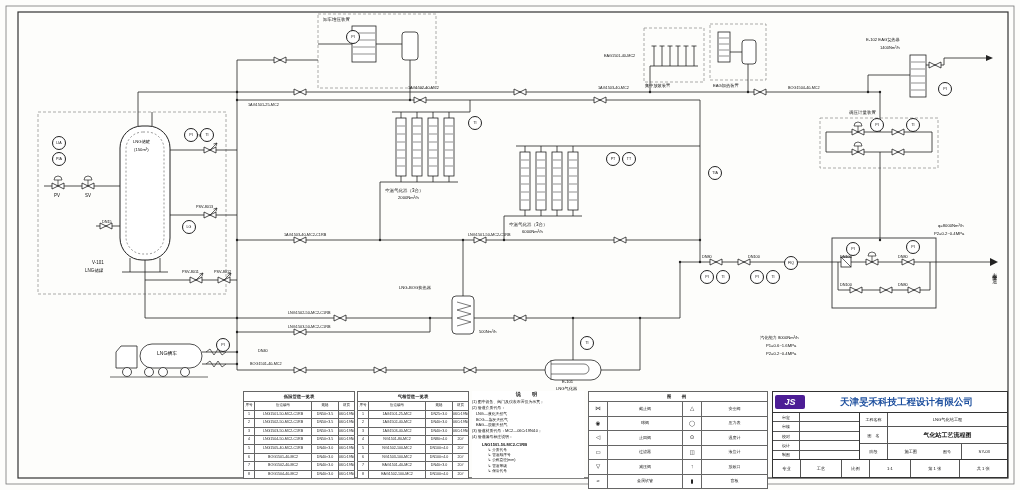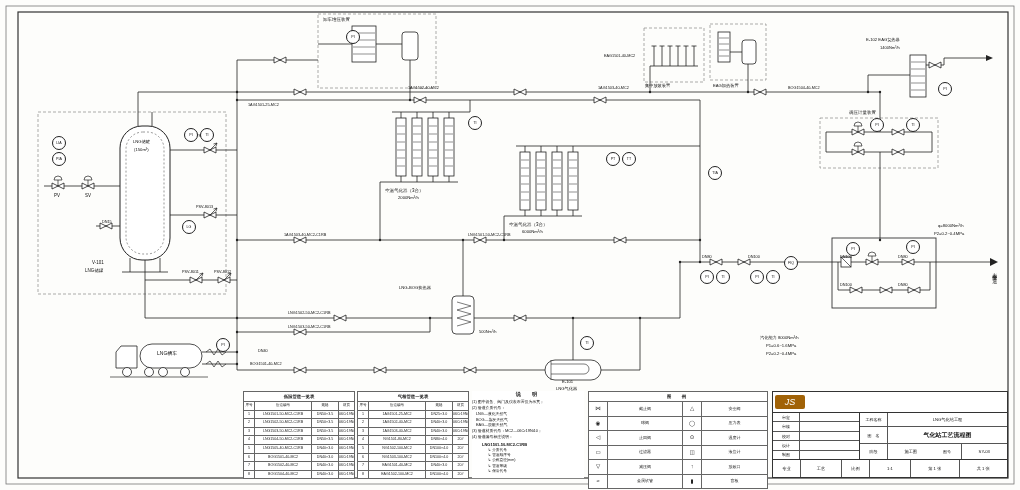--- a/index.html
+++ b/index.html
@@ -25,21 +25,21 @@
   .note-part::before{content:"↳ ";}
   
   .legend table{border-collapse:collapse;width:100%;table-layout:fixed;}
   .legend td{border:0.5px solid #666;font-size:4px;text-align:center;height:11.5px;line-height:1;color:#222;}
   .legend td.sym{font-size:5.5px;}
   .legend .tbl-title{letter-spacing:3px;}
   
   .titleblock{position:absolute;left:772px;top:391px;width:236px;height:87px;border:1.1px solid #333;
            box-sizing:border-box;background:#fff;display:flex;flex-direction:column;}
   .tb-row1{display:flex;align-items:center;height:20px;border-bottom:0.8px solid #333;padding:0 2px;gap:3px;flex:none;}
-  .logo{width:30px;height:14px;background:#a16207;color:#fff;font-style:italic;font-weight:normal;font-size:9px;
+  .logo{width:30px;height:14px;background:#4c1d95;color:#fff;font-style:italic;font-weight:bold;font-size:9px;
         display:flex;align-items:center;justify-content:center;border-radius:2px;flex:none;}
   .tb-company{color:#1d4f9e;font-weight:bold;font-size:9.5px;white-space:nowrap;flex:1;text-align:center;}
   .tb-mid{display:flex;height:46px;border-bottom:0.8px solid #333;flex:none;}
   .tb-roles{width:86px;border-right:0.8px solid #333;display:flex;flex-direction:column;}
   .tb-role{flex:1;display:flex;border-bottom:0.4px solid #555;font-size:4px;align-items:stretch;}
   .tb-role:last-child{border-bottom:none;}
   .tb-role-label{width:26px;border-right:0.4px solid #555;display:flex;align-items:center;justify-content:center;}
   .tb-role-val{flex:1;}
   .tb-right{flex:1;display:flex;flex-direction:column;}
   .tb-r{display:flex;border-bottom:0.4px solid #555;font-size:4.2px;align-items:stretch;}
@@ -516,20 +516,21 @@
           <td class="sym" style="width:16px">▮</td>
           <td>盲板</td>
         </tr>
         </tbody>
     </table>
   </div>
 
   <div class="titleblock">
     <div class="tb-row1">
       <div class="logo">JS</div>
+      <div class="tb-company">天津旻禾科技工程设计有限公司</div>
     </div>
     <div class="tb-mid">
       <div class="tb-roles">
 
           <div class="tb-role">
             <div class="tb-role-label">审定</div>
             <div class="tb-role-val"></div>
           </div>
 
           <div class="tb-role">

